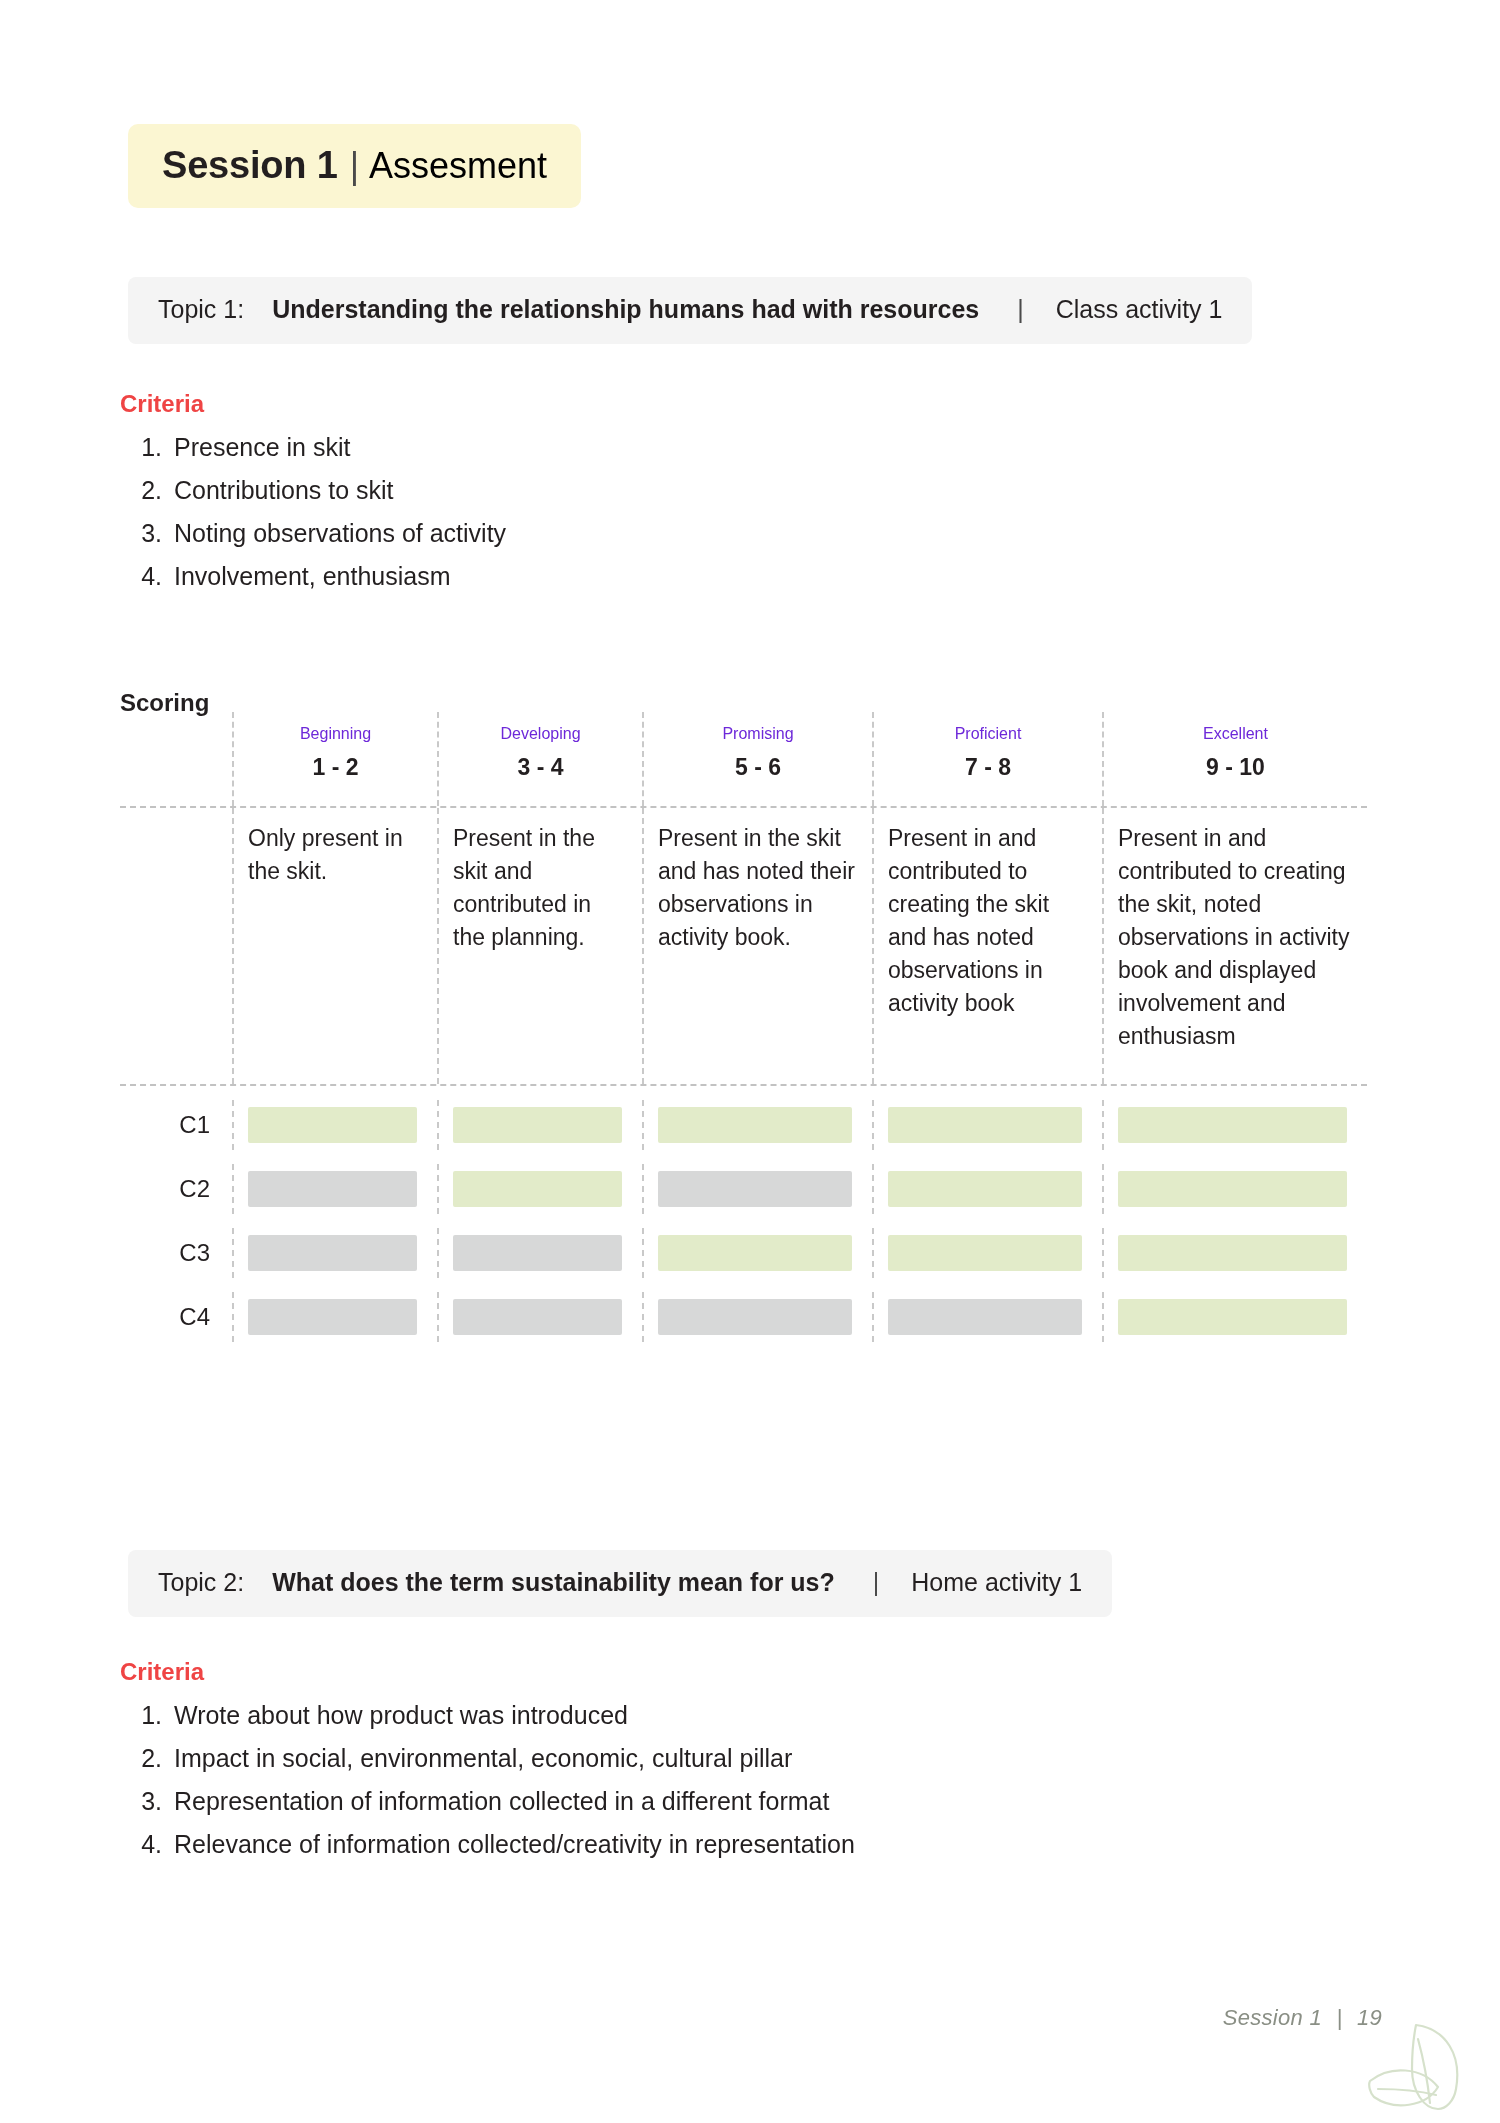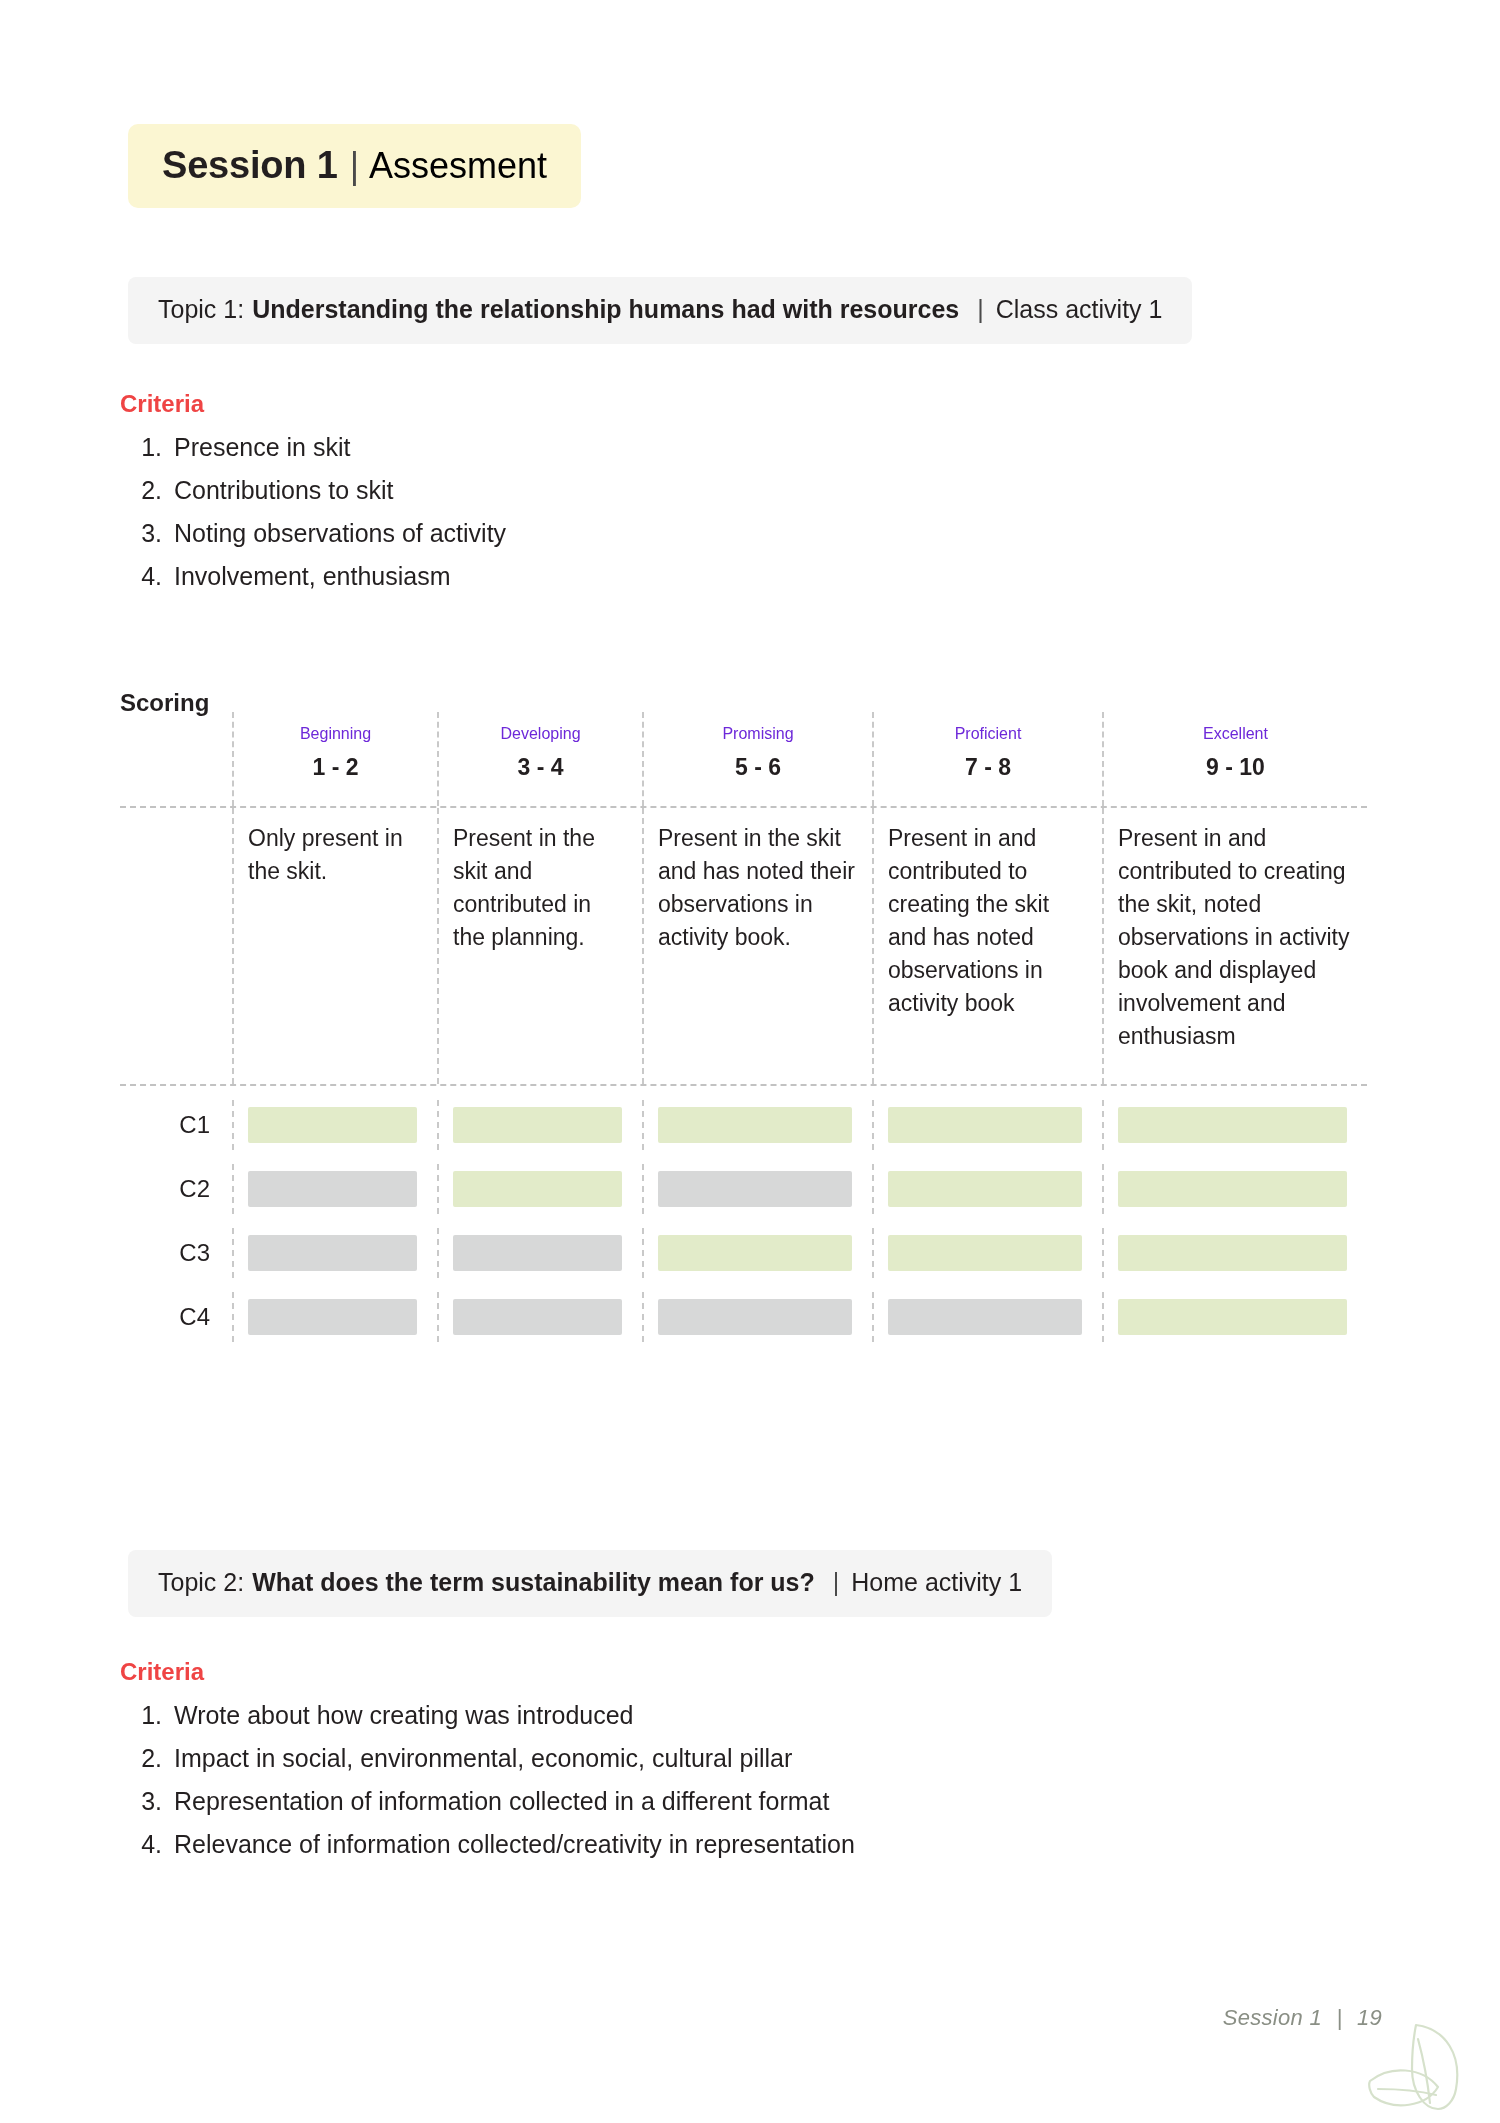--- a/index.html
+++ b/index.html
@@ -55,20 +55,21 @@
 
   
   .topic-bar {
     position: absolute;
     background: #f4f4f4;
     border-radius: 8px;
     padding: 18px 30px 20px 30px;
     display: flex;
     align-items: baseline;
     white-space: nowrap;
+    gap: 20px;
   }
   .topic-bar .t-label {
     font-size: 25px;
     font-weight: normal;
     color: #231f20;
   }
   .topic-bar .t-title {
     font-size: 25px;
     font-weight: bold;
     color: #231f20;
@@ -388,21 +389,21 @@
     <span class="t-title">What does the term sustainability mean for us?</span>
     <span class="t-sep">|</span>
     <span class="t-activity">Home activity 1</span>
   </div>
 
   <div class="criteria-block" id="criteria2">
     <div class="criteria-heading">Criteria</div>
     <ul class="criteria-list">
       <li>
         <span class="num">1.</span>
-        <span>Wrote about how creating was introduced</span>
+        <span>Wrote about how product was introduced</span>
       </li>
       <li>
         <span class="num">2.</span>
         <span>Impact in social, environmental, economic, cultural pillar</span>
       </li>
       <li>
         <span class="num">3.</span>
         <span>Representation of information collected in a different format</span>
       </li>
       <li>

